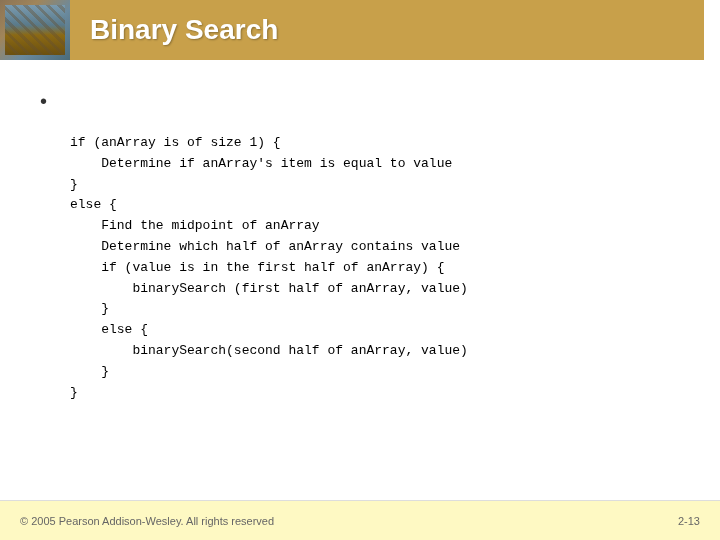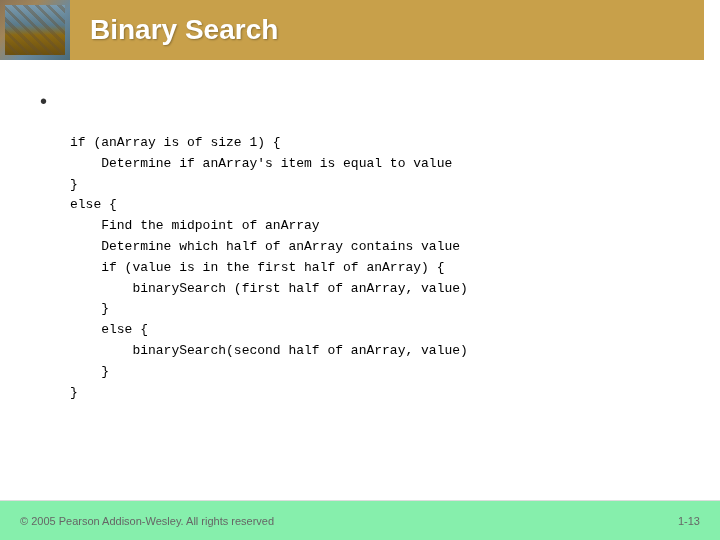--- a/index.html
+++ b/index.html
@@ -97,21 +97,21 @@
       white-space: pre;
     }
 
     
     .footer {
       position: absolute;
       bottom: 0;
       left: 0;
       right: 0;
       height: 40px;
-      background: #86efac;
+      background: #fef9c3;
       border-top: 1px solid #ddd;
       display: flex;
       align-items: center;
       justify-content: space-between;
       padding: 0 20px;
     }
 
     .footer-copyright {
       font-size: 11px;
       color: #666666;
@@ -144,14 +144,14 @@
         binarySearch (first half of anArray, value)
     }
     else {
         binarySearch(second half of anArray, value)
     }
 }</div>
 </div>
 
 <div class="footer">
   <span class="footer-copyright">© 2005 Pearson Addison-Wesley. All rights reserved</span>
-  <span class="footer-page">1-13</span>
+  <span class="footer-page">2-13</span>
 </div>
 
 </body></html>

